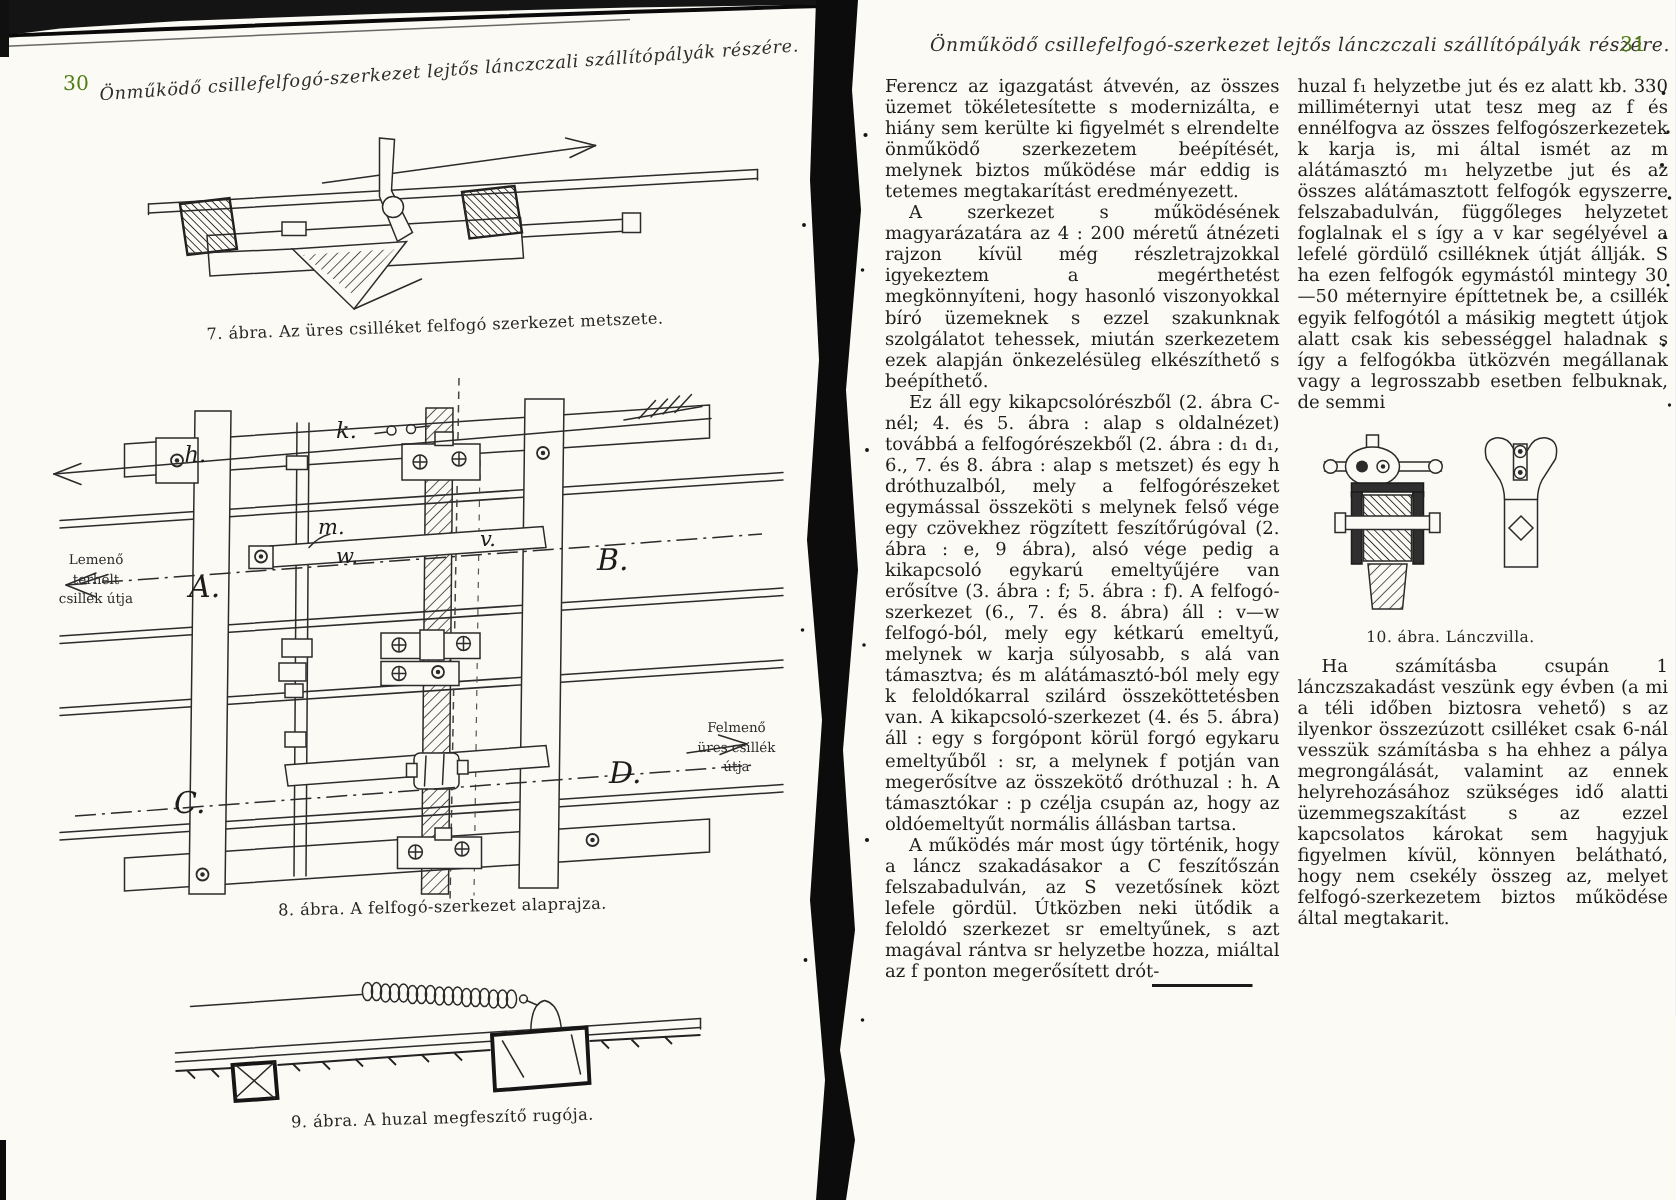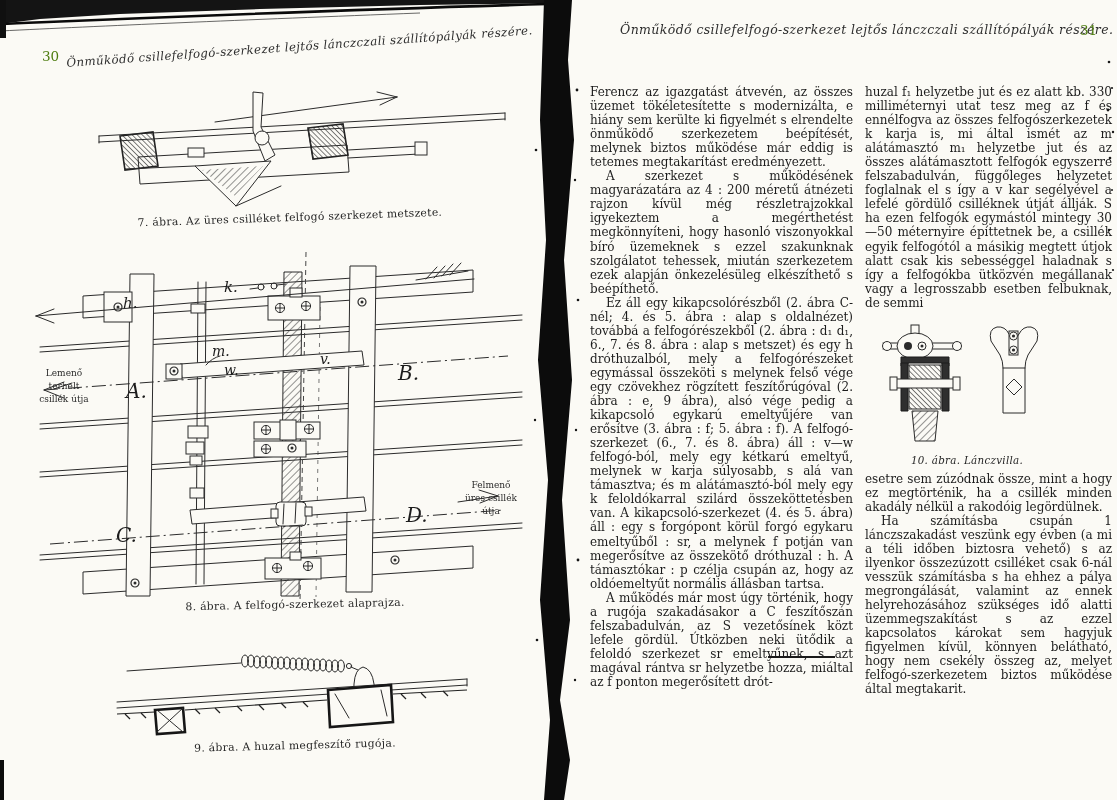--- a/index.html
+++ b/index.html
@@ -3,21 +3,21 @@
 <meta charset="utf-8">
 <style>
   html,body{margin:0;padding:0;background:#e8e8e4;}
   #scan{position:relative;width:1117px;height:800px;background:#fbfaf5;overflow:hidden;
         font-family:"DejaVu Serif", serif;color:#1d1d1d;}
   .abs{position:absolute;}
   
   .run-head{font-style:italic;font-size:12.5px;letter-spacing:.4px;color:#2e2e2e;text-align:center;white-space:nowrap;}
   .pgnum{font-size:13.5px;color:#4d7c0f;}
   
-  #columns{position:absolute;left:590px;top:50px;width:522px;display:grid;grid-template-columns:263px 247px;column-gap:12px;margin-top:35px;}
+  #columns{position:absolute;left:590px;top:50px;width:522px;display:grid;grid-template-columns:263px 247px;column-gap:12px;}
   .col p{margin:0;font-size:12px;line-height:14.05px;text-align:justify;text-indent:16px;color:#1c1c1c;}
   .col p.noind{text-indent:0;}
   
   .cap{font-size:10.8px;color:#262626;text-align:center;letter-spacing:.3px;white-space:nowrap;}
   
   #fig10wrap{width:200px;margin:13px 0 6px 2px;text-align:center;}
   #fig10wrap svg{display:block;margin:0 auto 3px auto;}
   
   svg .s{stroke:#2b2b2b;stroke-width:1;fill:none;stroke-linecap:round;}
   svg .sw{stroke:#2b2b2b;stroke-width:1;fill:#fbfaf5;}
@@ -277,21 +277,21 @@
 
     <div class="abs run-head" style="left:45px;top:22px;width:420px;">Önműködő csillefelfogó-szerkezet lejtős lánczczali szállítópályák részére.</div>
     <div class="abs pgnum" style="left:505px;top:22px;">31</div>
   </div>
 
   <div id="columns">
     <div class="col">
       <p class="noind">Ferencz az igazgatást átvevén, az összes üzemet tökéletesítette s modernizálta, e hiány sem kerülte ki figyelmét s elrendelte önműködő szerkezetem beépítését, melynek biztos működése már eddig is tetemes megtakarítást eredményezett.</p>
       <p>A szerkezet s működésének magyarázatára az 4 : 200 méretű átnézeti rajzon kívül még részletrajzokkal igyekeztem a megérthetést megkönnyíteni, hogy hasonló viszonyokkal bíró üzemeknek s ezzel szakunknak szolgálatot tehessek, miután szerkezetem ezek alapján önkezelésüleg elkészíthető s beépíthető.</p>
       <p>Ez áll egy kikapcsolórészből (2. ábra C-nél; 4. és 5. ábra : alap s oldalnézet) továbbá a felfogórészekből (2. ábra : d₁ d₁, 6., 7. és 8. ábra : alap s metszet) és egy h dróthuzalból, mely a felfogórészeket egymással összeköti s melynek felső vége egy czövekhez rögzített feszítőrúgóval (2. ábra : e, 9 ábra), alsó vége pedig a kikapcsoló egykarú emeltyűjére van erősítve (3. ábra : f; 5. ábra : f). A felfogó-szerkezet (6., 7. és 8. ábra) áll : v—w felfogó-ból, mely egy kétkarú emeltyű, melynek w karja súlyosabb, s alá van támasztva; és m alátámasztó-ból mely egy k feloldókarral szilárd összeköttetésben van. A kikapcsoló-szerkezet (4. és 5. ábra) áll : egy s forgópont körül forgó egykaru emeltyűből : sr, a melynek f potján van megerősítve az összekötő dróthuzal : h. A támasztókar : p czélja csupán az, hogy az oldóemeltyűt normális állásban tartsa.</p>
-      <p>A működés már most úgy történik, hogy a rugója szakadásakor a C feszítőszán felszabadulván, az S vezetősínek közt lefele gördül. Útközben neki ütődik a feloldó szerkezet sr emeltyűnek, s azt magával rántva sr helyzetbe hozza, miáltal az f ponton megerősített drót-</p>
+      <p>A működés már most úgy történik, hogy a láncz szakadásakor a C feszítőszán felszabadulván, az S vezetősínek közt lefele gördül. Útközben neki ütődik a feloldó szerkezet sr emeltyűnek, s azt magával rántva sr helyzetbe hozza, miáltal az f ponton megerősített drót-</p>
     </div>
     <div class="col">
       <p class="noind">huzal f₁ helyzetbe jut és ez alatt kb. 330 milliméternyi utat tesz meg az f és ennélfogva az összes felfogószerkezetek k karja is, mi által ismét az m alátámasztó m₁ helyzetbe jut és az összes alátámasztott felfogók egyszerre felszabadulván, függőleges helyzetet foglalnak el s így a v kar segélyével a lefelé gördülő csilléknek útját állják. S ha ezen felfogók egymástól mintegy 30—50 méternyire építtetnek be, a csillék egyik felfogótól a másikig megtett útjok alatt csak kis sebességgel haladnak s így a felfogókba ütközvén megállanak vagy a legrosszabb esetben felbuknak, de semmi</p>
 
       <div id="fig10wrap">
         <svg width="172" height="128" viewBox="0 0 172 128">
 
           <g>
             <line class="s" x1="2" y1="20" x2="80" y2="20"></line>
               <line class="s" x1="2" y1="26" x2="80" y2="26"></line>
@@ -318,24 +318,23 @@
             <path class="sw" d="M116,4 q-9,2 -6,14 l9,14 q3,6 3,13 l0,45 l22,0 l0,-45 q0,-7 3,-13 l9,-14 q3,-12 -6,-14 q-8,-1 -12,7 l-5,7 l-5,-7 q-4,-8 -12,-7 z"></path>
             <line class="s" x1="122" y1="45" x2="144" y2="45"></line>
             <rect class="sw" x="128" y="8" width="9" height="24"></rect>
             <circle class="sw" cx="132.5" cy="13" r="4"></circle>
               <circle cx="132.5" cy="13" r="1.6" fill="#2b2b2b"></circle>
             <circle class="sw" cx="132.5" cy="27" r="4"></circle>
               <circle cx="132.5" cy="27" r="1.6" fill="#2b2b2b"></circle>
             <polygon class="sw" points="133,56 141,64 133,72 125,64"></polygon>
           </g>
         </svg>
-        <div class="cap" style="font-size:10.3px;font-style:italic;">10. ábra. Lánczvilla.</div>
+        <div class="cap" style="font-size:10.3px;">10. ábra. Lánczvilla.</div>
       </div>
 
-      <p class="noind">esetre sem zúzódnak össze, mint a hogy ez megtörténik, ha a csillék minden akadály nélkül a rakodóig legördülnek.</p>
       <p>Ha számításba csupán 1 lánczszakadást veszünk egy évben (a mi a téli időben biztosra vehető) s az ilyenkor összezúzott csilléket csak 6-nál vesszük számításba s ha ehhez a pálya megrongálását, valamint az ennek helyrehozásához szükséges idő alatti üzemmegszakítást s az ezzel kapcsolatos károkat sem hagyjuk figyelmen kívül, könnyen belátható, hogy nem csekély összeg az, melyet felfogó-szerkezetem biztos működése által megtakarit.</p>
     </div>
   </div>
 
   <div class="abs rule-end" style="left:768px;top:656px;width:67px;height:2px;"></div>
 
   <svg class="abs" style="left:0;top:0;" width="560" height="40" viewBox="0 0 560 40">
     <polygon points="0,0 560,0 556,3 420,5 260,9 120,14 40,19 0,24" fill="#141414"></polygon>
     <path d="M0,24 C120,19 300,11 548,4" stroke="#0a0a0a" stroke-width="2.6" fill="none"></path>
     <path d="M0,31 C100,26 240,20 420,13" stroke="#2a2a2a" stroke-width="1" fill="none" opacity=".7"></path>

